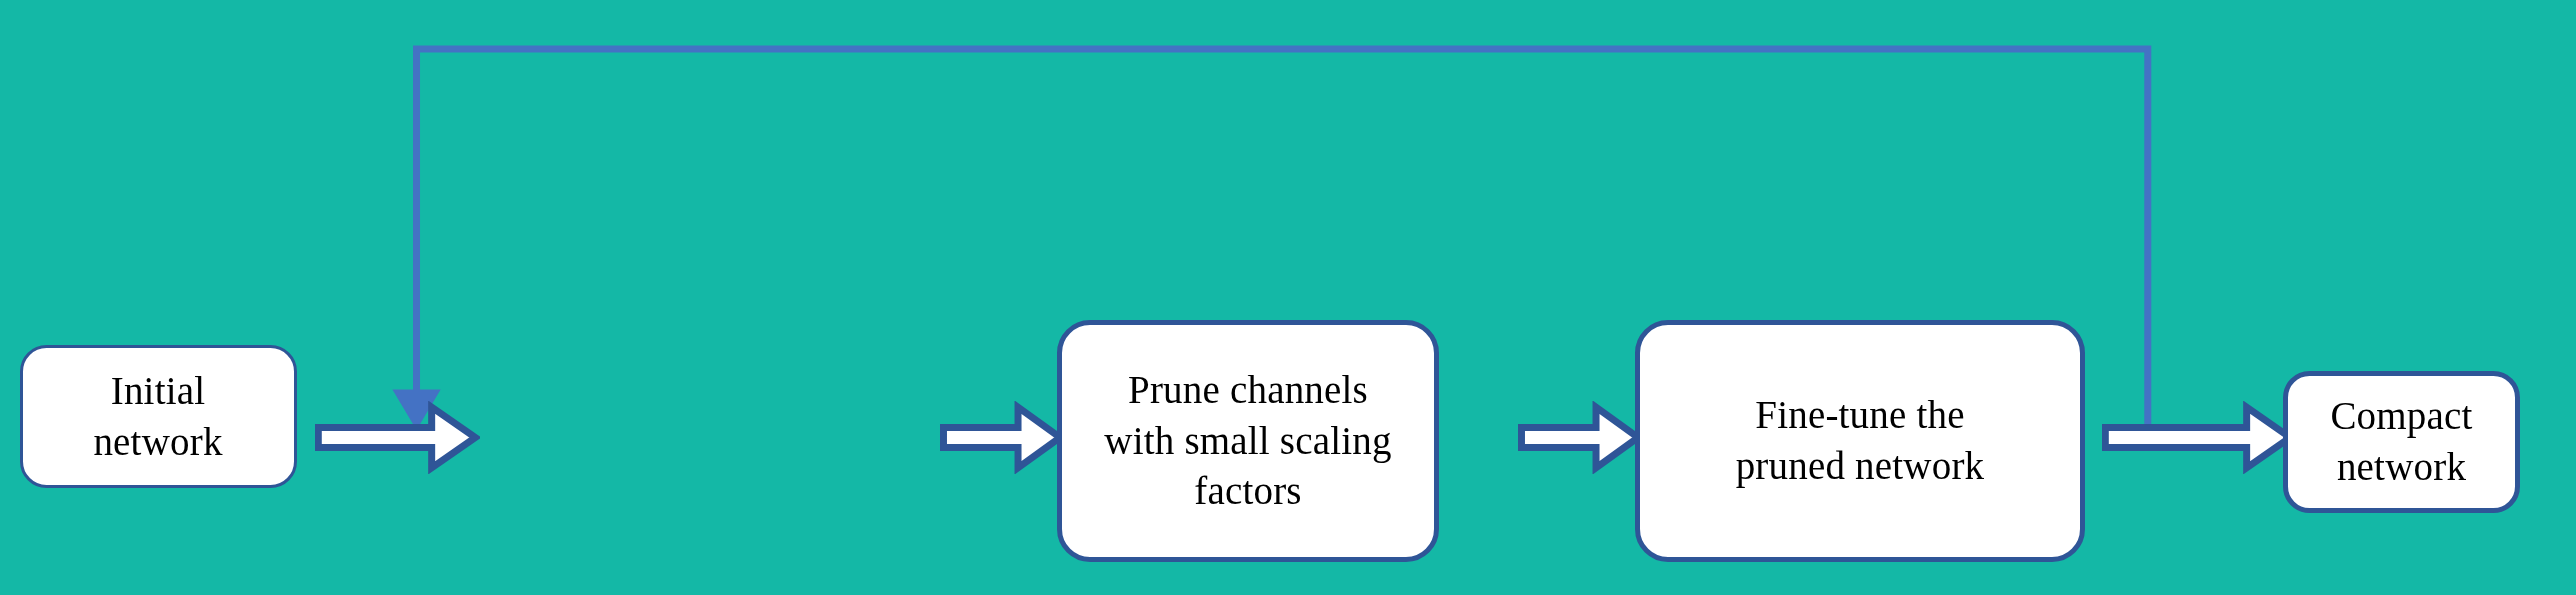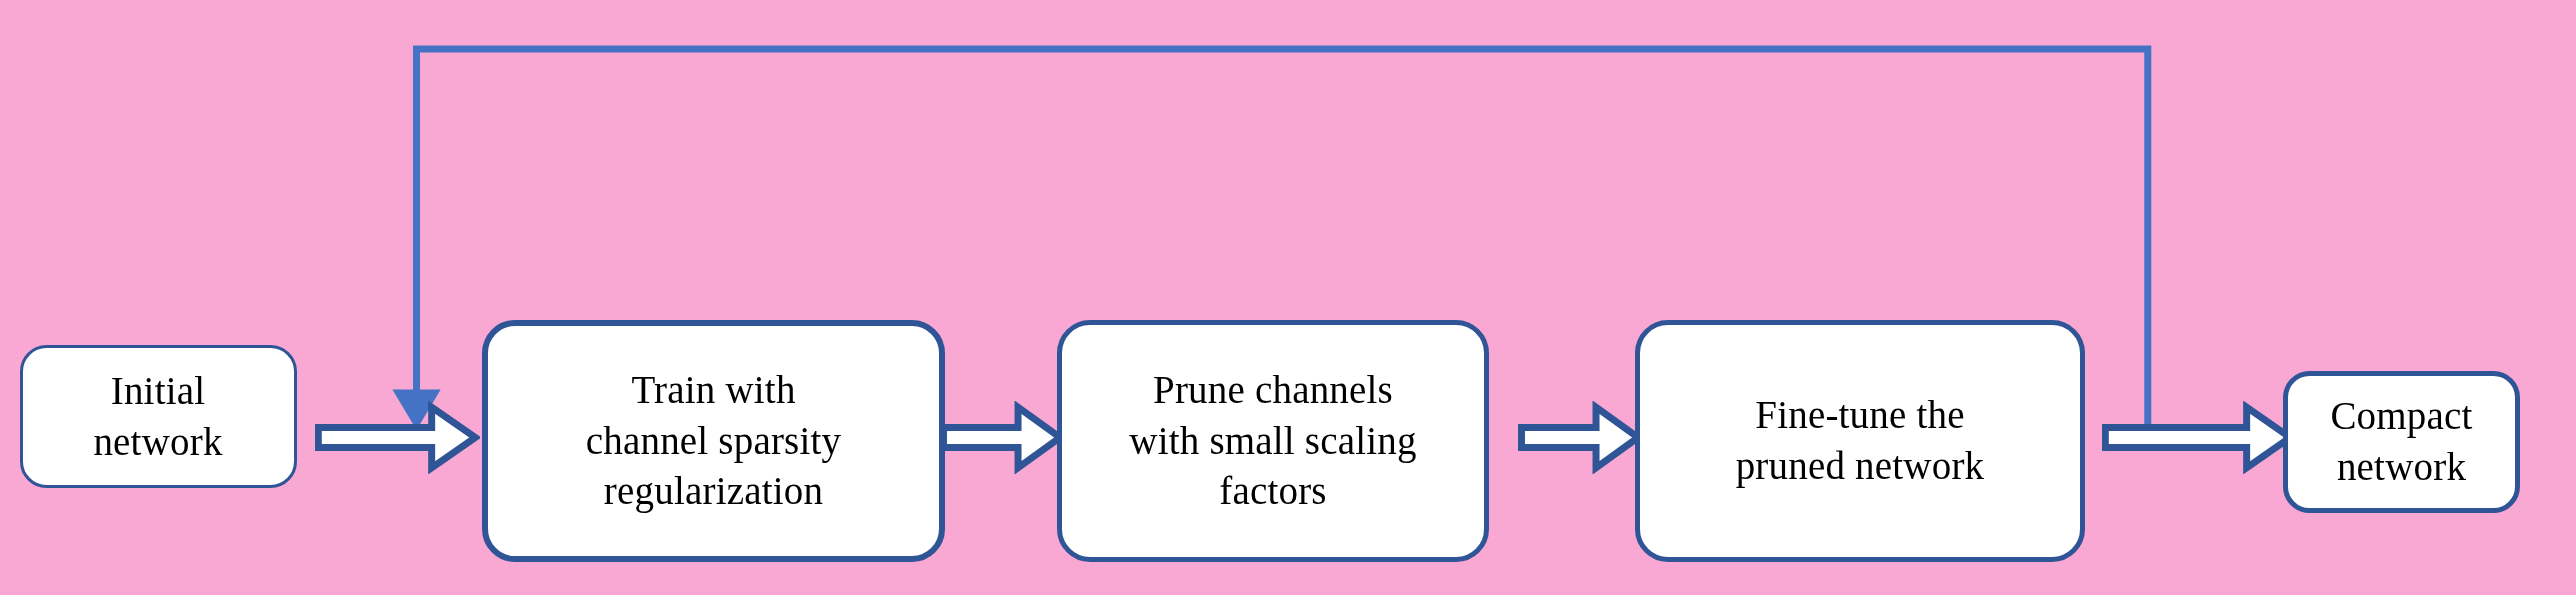--- a/index.html
+++ b/index.html
@@ -4,21 +4,21 @@
 <style>
   html, body {
     margin: 0;
     padding: 0;
     background: #ffffff;
   }
   #canvas {
     position: relative;
     width: 2576px;
     height: 595px;
-    background: #f9a8d4;
+    background: #14b8a6;
     overflow: hidden;
     font-family: "Liberation Serif", "DejaVu Serif", serif;
   }
   .node {
     position: absolute;
     box-sizing: border-box;
     background: #ffffff;
     display: flex;
     align-items: center;
     justify-content: center;
@@ -30,21 +30,21 @@
   .node .label {
     display: block;
     width: 100%;
     padding: 0 11px;
     box-sizing: border-box;
     white-space: pre-line;
   }
   
   #node-initial      { left: 19.5px;   top: 345px; width: 277px; height: 143px; border: 3.9px solid #2F5597; border-radius: 26.5px; font-size: 39px; }
   #node-train        { left: 482px;  top: 320px; width: 463px; height: 242px; border: 6.2px solid #2F5597; border-radius: 33px; font-size: 39px; }
-  #node-prune        { left: 1057px; top: 320px; width: 432px; height: 242px; border: 5.5px solid #2F5597; border-radius: 33px; font-size: 39px; }
+  #node-prune        { left: 1057px; top: 320px; width: 382px; height: 242px; border: 5.5px solid #2F5597; border-radius: 33px; font-size: 39px; }
   #node-finetune     { left: 1635px; top: 320px; width: 450px; height: 242px; border: 5.5px solid #2F5597; border-radius: 33px; font-size: 39px; }
   #node-compact      { left: 2283px; top: 371px; width: 237px; height: 142px; border: 5.5px solid #2F5597; border-radius: 26.5px; font-size: 39px; }
 
   .block-arrow { position: absolute; }
   .feedback-svg { position: absolute; left: 0; top: 0; width: 2576px; height: 595px; pointer-events: none; }
 </style>
 </head>
 <body>
 
 <div id="canvas">
@@ -68,25 +68,20 @@
 
   <svg class="block-arrow" style="left:2102px; top:401px; width:193px; height:73px;" viewBox="0 0 248 94" xmlns="http://www.w3.org/2000/svg">
     <path d="M 4 34 L 186 34 L 186 8 L 242 47 L 186 86 L 186 60 L 4 60 Z" fill="#FFFFFF" stroke="#2F5597" stroke-width="9" stroke-linejoin="miter"></path>
   </svg>
 
   <div class="node" id="node-initial">
     <span class="label">Initial
 network</span>
   </div>
 
-  <div class="node" id="node-train">
-    <span class="label">Train with
-channel sparsity
-regularization</span>
-  </div>
 
   <div class="node" id="node-prune">
     <span class="label">Prune channels
 with small scaling
 factors</span>
   </div>
 
   <div class="node" id="node-finetune">
     <span class="label">Fine-tune the
 pruned network</span>

